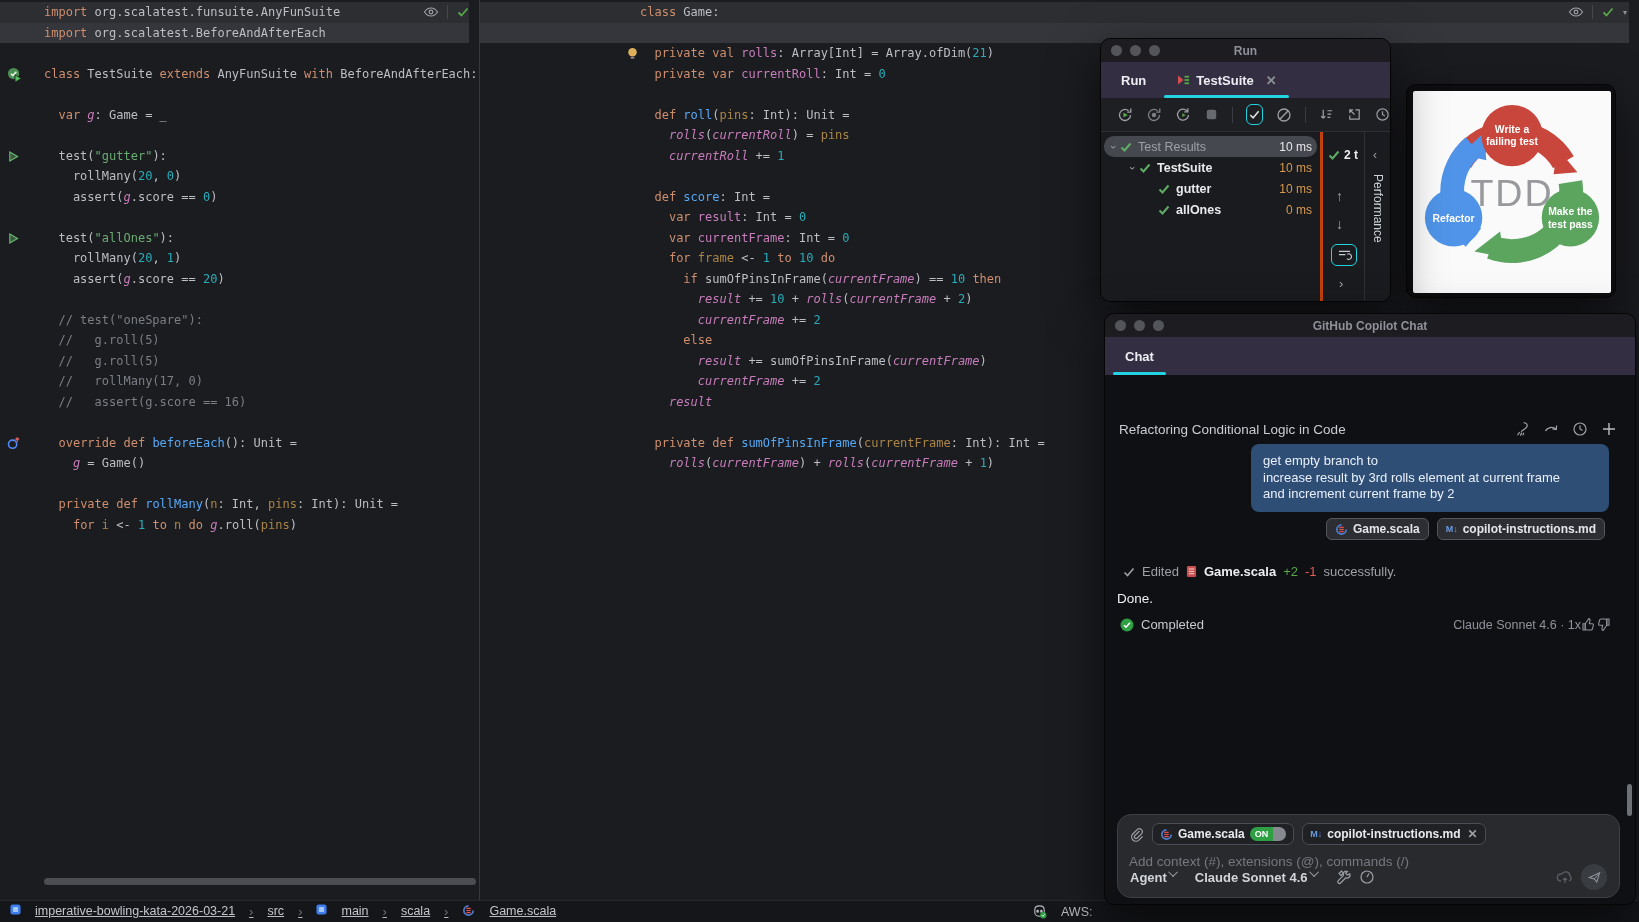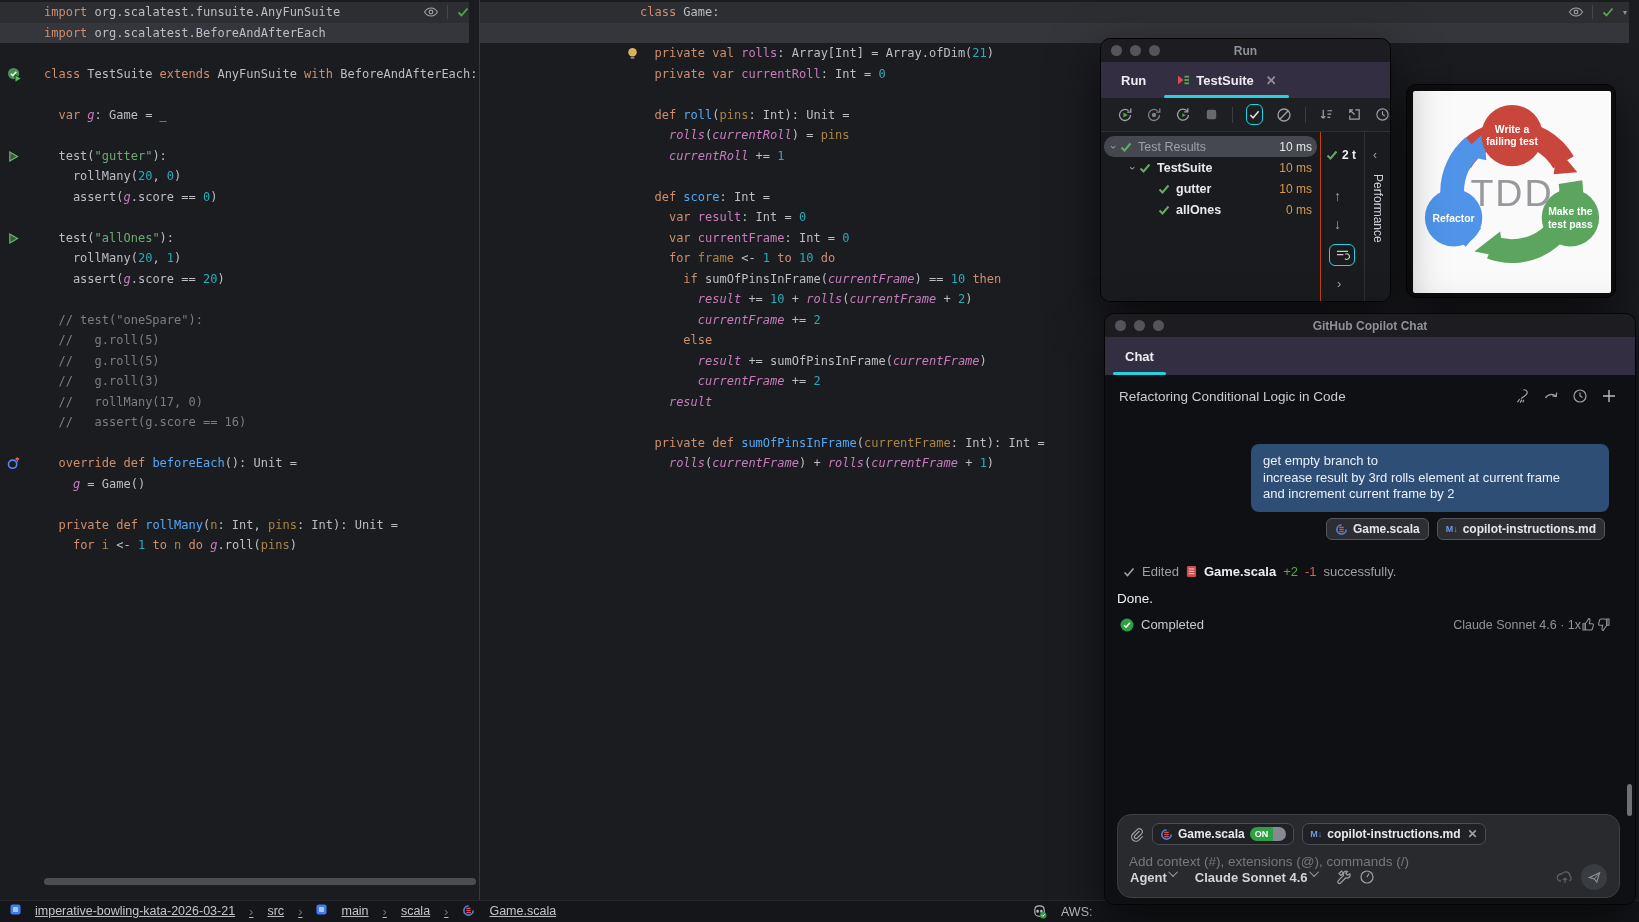--- a/index.html
+++ b/index.html
@@ -77,38 +77,38 @@
 .tree-row { display:flex; align-items:center; height:21px; padding-right:8px; font-size:12.5px; cursor:pointer; position:relative; }
 .tree-row.selected::before { content:""; position:absolute; left:3px; right:3px; top:0; bottom:0; background:#45484f; border-radius:10px; }
 .tree-row > * { position:relative; }
 .tchev { width:13px; color:#9da0a6; font-size:11px; display:inline-block; transform:rotate(90deg); text-align:center; }
 .tchev.empty { visibility:hidden; }
 .tcheck { display:flex; width:15px; margin-right:3px; }
 .tlabel { color:#e8e9eb; font-weight:bold; }
 .tree-row:first-child .tlabel { color:#9da0a6; font-weight:normal; }
 .ttime { margin-left:auto; color:#d99a4e; font-size:12px; }
 .tree-row.selected .ttime { color:#e8e9eb; }
-.run-vstrip { width:44px; border-left:1px solid #c2410c; position:relative; }
+.run-vstrip { width:44px; border-left:3px solid #c2410c; position:relative; }
 .vs-passed { position:absolute; left:5px; top:16px; display:flex; align-items:center; gap:4px; width:40px; overflow:hidden;
   color:#eceef2; font-size:12px; font-weight:bold; white-space:nowrap; }
 .vs-arrow { position:absolute; left:13px; color:#9da0a6; font-size:14px; cursor:pointer; }
 .vs-filter { position:absolute; left:8px; top:112px; width:26px; height:22px; border:1.5px solid #24d3e2;
   border-radius:6px; display:flex; align-items:center; justify-content:center; cursor:pointer; }
 .vs-more { position:absolute; left:16px; top:144px; color:#9da0a6; font-size:13px; cursor:pointer; }
 .run-perftab { width:26px; border-left:1px solid #2e3034; position:relative; }
 .pt-collapse { position:absolute; top:16px; left:8px; color:#9da0a6; font-size:12px; cursor:pointer; }
 .pt-label { position:absolute; top:42px; left:6px; writing-mode:vertical-rl; color:#cfd2d8; font-size:12px; cursor:pointer; }
 
 
 #tdd-window { left:1406px; top:84px; width:210px; height:214px; background:#0d0d10; z-index:15; padding:6px; }
 .tdd-canvas { width:198px; height:202px; background:#fafafa; border-radius:2px; }
 
 
 #chat-window { left:1104px; top:313px; width:532px; height:592px; background:#0f1013; z-index:30; }
-.chat-header { display:flex; align-items:center; padding:13px 18px 0 14px; }
+.chat-header { display:flex; align-items:center; padding:13px 18px 0 14px;margin-top:33px; }
 .chat-thread-title { color:#c9ccd3; font-size:13.5px; }
 .chat-header-icons { margin-left:auto; display:flex; gap:13px; }
 .ch-ico { display:flex; cursor:pointer; }
 .bubble { position:absolute; left:146px; top:130px; width:358px; background:#2f4e76; border-radius:8px;
   padding:9px 12px; color:#e9f0fa; font-size:13px; line-height:16.5px; white-space:pre-line; }
 .bubble-chips { position:absolute; top:204px; right:30px; display:flex; gap:8px; }
 .chip { display:flex; align-items:center; gap:5px; background:#2c2e33; border:1px solid #53565c;
   border-radius:6px; height:22px; padding:0 8px; color:#e3e5ea; font-size:12px; font-weight:bold; cursor:pointer; }
 .md-ico { color:#6a9ae0; font-size:9px; font-weight:bold; }
 .edited-row { position:absolute; left:18px; top:250px; display:flex; align-items:center; gap:7px; font-size:13px; color:#9da0a6; }
@@ -166,21 +166,20 @@
         <div class="code-line"></div>
         <div class="code-line"><span class="gutter-icon"><svg viewBox="0 0 14 14" width="13" height="13">
               <path d="M3 2.2l8.4 4.8L3 11.8z" fill="#3a5a3e" stroke="#69b870" stroke-width="1.2"></path>
             </svg></span><span class="c-p">  test(</span><span class="c-s">"allOnes"</span><span class="c-p">):</span></div>
         <div class="code-line"><span class="c-p">    rollMany(</span><span class="c-n">20</span><span class="c-p">, </span><span class="c-n">1</span><span class="c-p">)</span></div>
         <div class="code-line"><span class="c-p">    assert(</span><span class="c-i">g</span><span class="c-p">.score == </span><span class="c-n">20</span><span class="c-p">)</span></div>
         <div class="code-line"></div>
         <div class="code-line"><span class="c-c">  // test("oneSpare"):</span></div>
         <div class="code-line"><span class="c-c">  //   g.roll(5)</span></div>
         <div class="code-line"><span class="c-c">  //   g.roll(5)</span></div>
-        <div class="code-line"><span class="c-c">  //   g.roll(3)</span></div>
         <div class="code-line"><span class="c-c">  //   rollMany(17, 0)</span></div>
         <div class="code-line"><span class="c-c">  //   assert(g.score == 16)</span></div>
         <div class="code-line"></div>
         <div class="code-line"><span class="gutter-icon"><svg viewBox="0 0 15 15" width="14" height="14">
               <circle cx="6" cy="8.8" r="4.4" fill="none" stroke="#548af7" stroke-width="1.7"></circle>
               <path d="M11 6.4V1.8m0 0L9.1 3.7M11 1.8l1.9 1.9" fill="none" stroke="#d85f5f" stroke-width="1.4"></path>
             </svg></span><span class="c-p">  </span><span class="c-k">override def </span><span class="c-f">beforeEach</span><span class="c-p">(): Unit =</span></div>
         <div class="code-line"><span class="c-p">    </span><span class="c-i">g</span><span class="c-p"> = Game()</span></div>
         <div class="code-line"></div>
         <div class="code-line"><span class="c-p">  </span><span class="c-k">private def </span><span class="c-f">rollMany</span><span class="c-p">(</span><span class="c-a">n</span><span class="c-p">: Int, </span><span class="c-a">pins</span><span class="c-p">: Int): Unit =</span></div>

